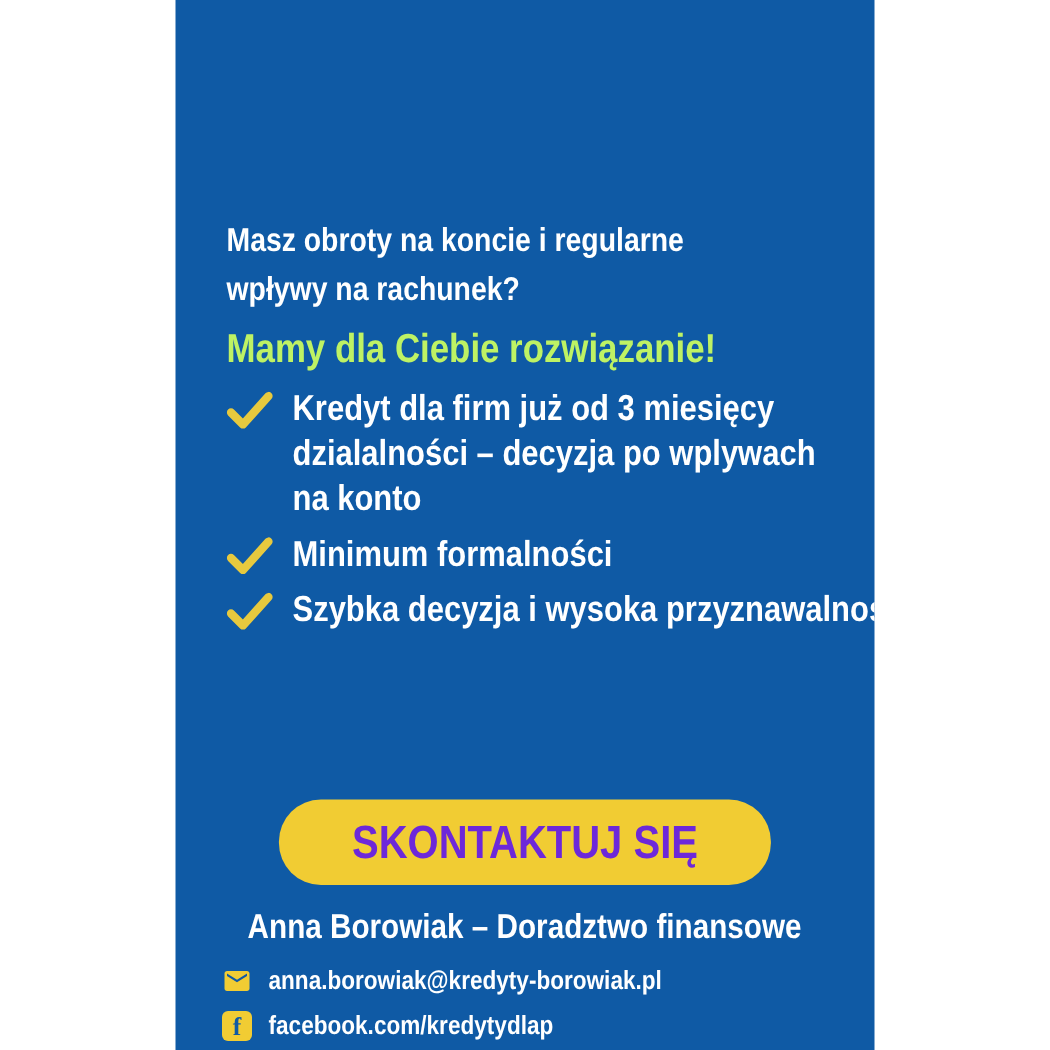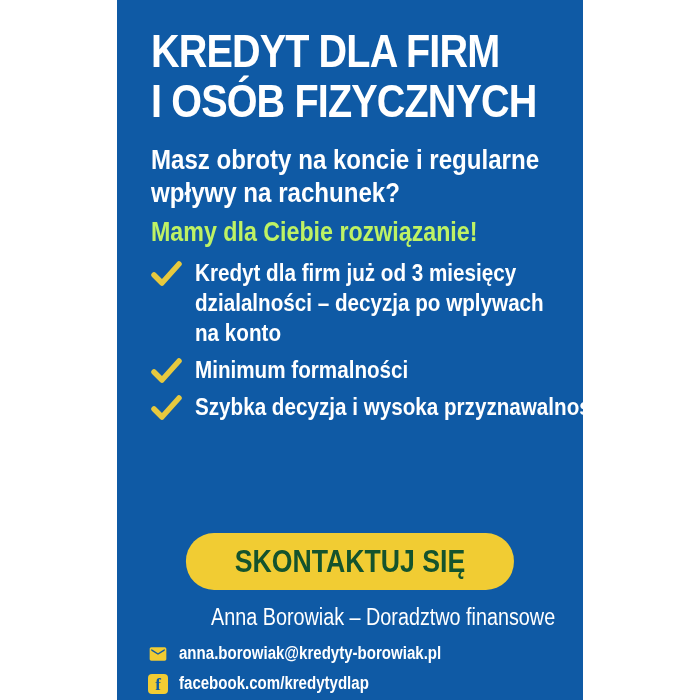--- a/index.html
+++ b/index.html
@@ -17,48 +17,48 @@
   .squeeze-c { display:inline-block; transform:scaleX(0.86); transform-origin:center center; white-space:nowrap; }
 
   .headline {
     position:absolute; left:34px; top:26px; margin:0;
     color:#ffffff; font-weight:700; font-size:46px; line-height:50px; letter-spacing:-1px;
   }
   .headline .hl { display:block; transform:scaleX(0.86); transform-origin:left center; white-space:nowrap; }
 
   .question {
     position:absolute; left:34px; top:143px; margin:0;
-    color:#ffffff; font-weight:700; font-size:28px; line-height:33px;
+    color:#ffffff; font-weight:700; font-size:22px; line-height:33px;
   }
   .question .qline { display:block; transform:scaleX(0.86); transform-origin:left center; white-space:nowrap; }
 
   .solution {
     position:absolute; left:34px; top:216px; margin:0;
     color:#bef264; font-weight:700; font-size:27px; line-height:32px;
   }
 
   .benefits {
     position:absolute; left:34px; top:258px; margin:0; padding:0; list-style:none; width:410px;
   }
   .benefits li { display:flex; align-items:flex-start; margin-bottom:7px; }
   .check-icon { flex:0 0 31px; width:31px; height:26px; margin-top:3px; margin-right:13px; }
   .btext { color:#ffffff; font-weight:700; font-size:24px; line-height:30px;
            transform:scaleX(0.86); transform-origin:left top; }
   .bline { display:block; white-space:nowrap; }
 
   .cta {
     position:absolute; left:50%; top:533px; transform:translateX(-50%);
-    background:#F1CC33; color:#14532d; border:none; border-radius:28px;
+    background:#F1CC33; color:#6d28d9; border:none; border-radius:28px;
     height:57px; padding:0 30px; font-family:inherit; font-weight:700; font-size:31px;
     letter-spacing:0; cursor:pointer; display:flex; align-items:center; justify-content:center;text-align:center;
   }
 
   .agent {
-    position:absolute; left:0; top:604px; width:100%; margin:0; text-align:right;
-    color:#ffffff; font-weight:400; font-size:23px;
+    position:absolute; left:0; top:604px; width:100%; margin:0; text-align:center;
+    color:#ffffff; font-weight:700; font-size:23px;
   }
 
   .contacts { position:absolute; left:31px; top:643px; width:410px; color:#ffffff; }
   .crow { display:flex; align-items:center; margin-bottom:9px; }
   .citem { display:flex; align-items:center; }
   .citem + .citem { margin-left:25px; }
   .cicon { width:20px; height:20px; margin-right:11px; flex:0 0 20px; }
   .ctext { font-weight:700; font-size:17.5px; display:inline-block;
            transform:scaleX(0.86); transform-origin:left center; white-space:nowrap; }
   .fb-badge {
@@ -66,24 +66,20 @@
     background:#F1CC33; border-radius:4px;
     display:flex; align-items:flex-end; justify-content:center;
   }
   .fb-glyph { color:#0F5AA5; font-weight:700; font-size:17px; line-height:19px; font-family:"Liberation Serif", serif; }
 </style>
 </head>
 <body>
 
 <div class="flyer">
 
-  <h1 class="headline">
-    <span class="hl">KREDYT DLA FIRM</span>
-    <span class="hl">I OSÓB FIZYCZNYCH</span>
-  </h1>
 
   <p class="question">
     <span class="qline">Masz obroty na koncie i regularne</span>
     <span class="qline">wpływy na rachunek?</span>
   </p>
 
   <p class="solution">
     <span class="squeeze">Mamy dla Ciebie rozwiązanie!</span>
   </p>
 

